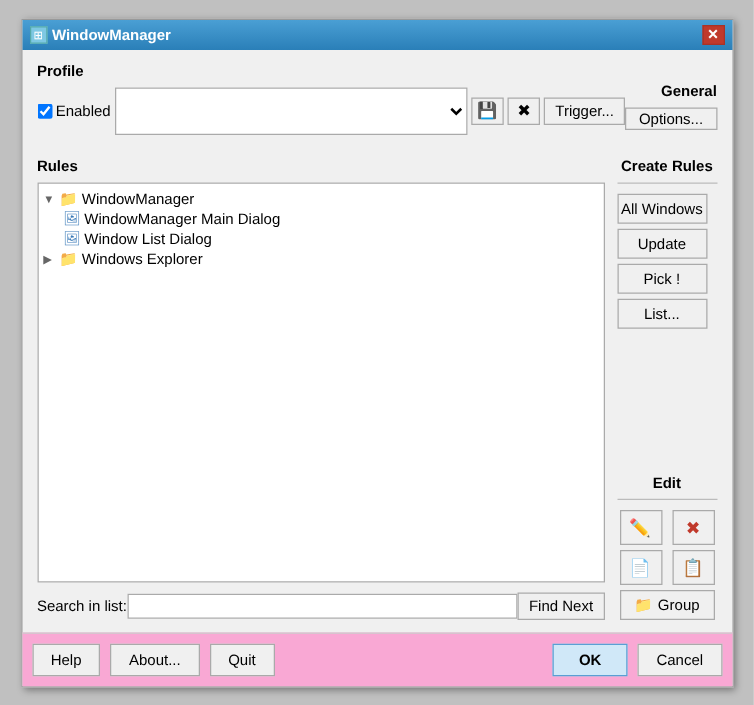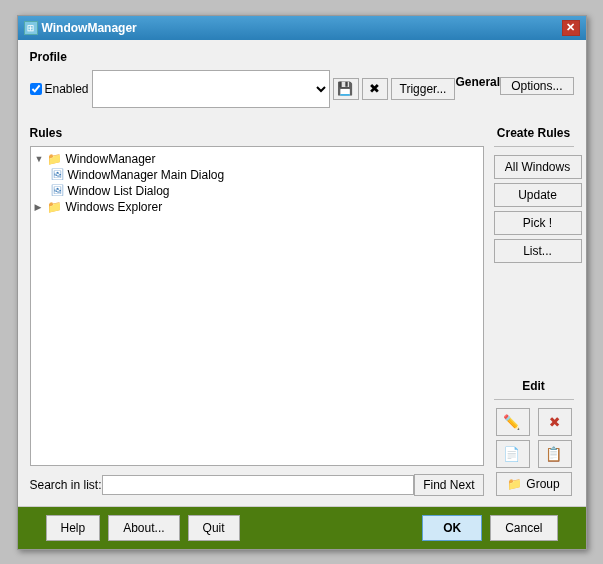--- a/index.html
+++ b/index.html
@@ -126,21 +126,21 @@
       flex-direction: column;
       gap: 0;
     }
     .right-top {
       margin-bottom: 10px;
     }
     .right-top .section-label {
       text-align: center;
     }
     .side-btn {
-      width: 88px;
+      width: 72px;
       height: 24px;
       border: 1px solid #aaa;
       background: #f0f0f0;
       cursor: pointer;
       font-size: 12px;
       margin-bottom: 4px;
     }
     .tree-container {
       border: 1px solid #aaa;
       background: white;
@@ -227,25 +227,25 @@
     .find-btn {
       height: 22px;
       padding: 0 8px;
       border: 1px solid #aaa;
       background: #f0f0f0;
       cursor: pointer;
       font-size: 12px;
     }
     .bottom-bar {
       border-top: 1px solid #ccc;
-      padding: 8px 28px;
+      padding: 8px 8px;
       display: flex;
       gap: 8px;
       align-items: center;
-      background: #4d7c0f;
+      background: #f9a8d4;
     }
     .bottom-btn {
       height: 26px;
       padding: 0 14px;
       border: 1px solid #aaa;
       background: #f0f0f0;
       cursor: pointer;
       font-size: 12px;
     }
     .spacer { flex: 1; }
@@ -266,21 +266,21 @@
     }
     .general-btn {
       height: 18px;
       padding: 0 10px;
       border: 1px solid #aaa;
       background: #f0f0f0;
       cursor: pointer;
       font-size: 12px;
     }
     .profile-section { flex: 1; }
-    .general-side { display: flex; flex-direction: row; align-items: flex-end; }
+    .general-side { display: flex; flex-direction: column; align-items: flex-end; }
     .divider-line {
       border-top: 1px solid #bbb;
       margin: 4px 0 8px 0;
     }
   </style>
 </head>
 <body>
 
 <div class="window">
 

